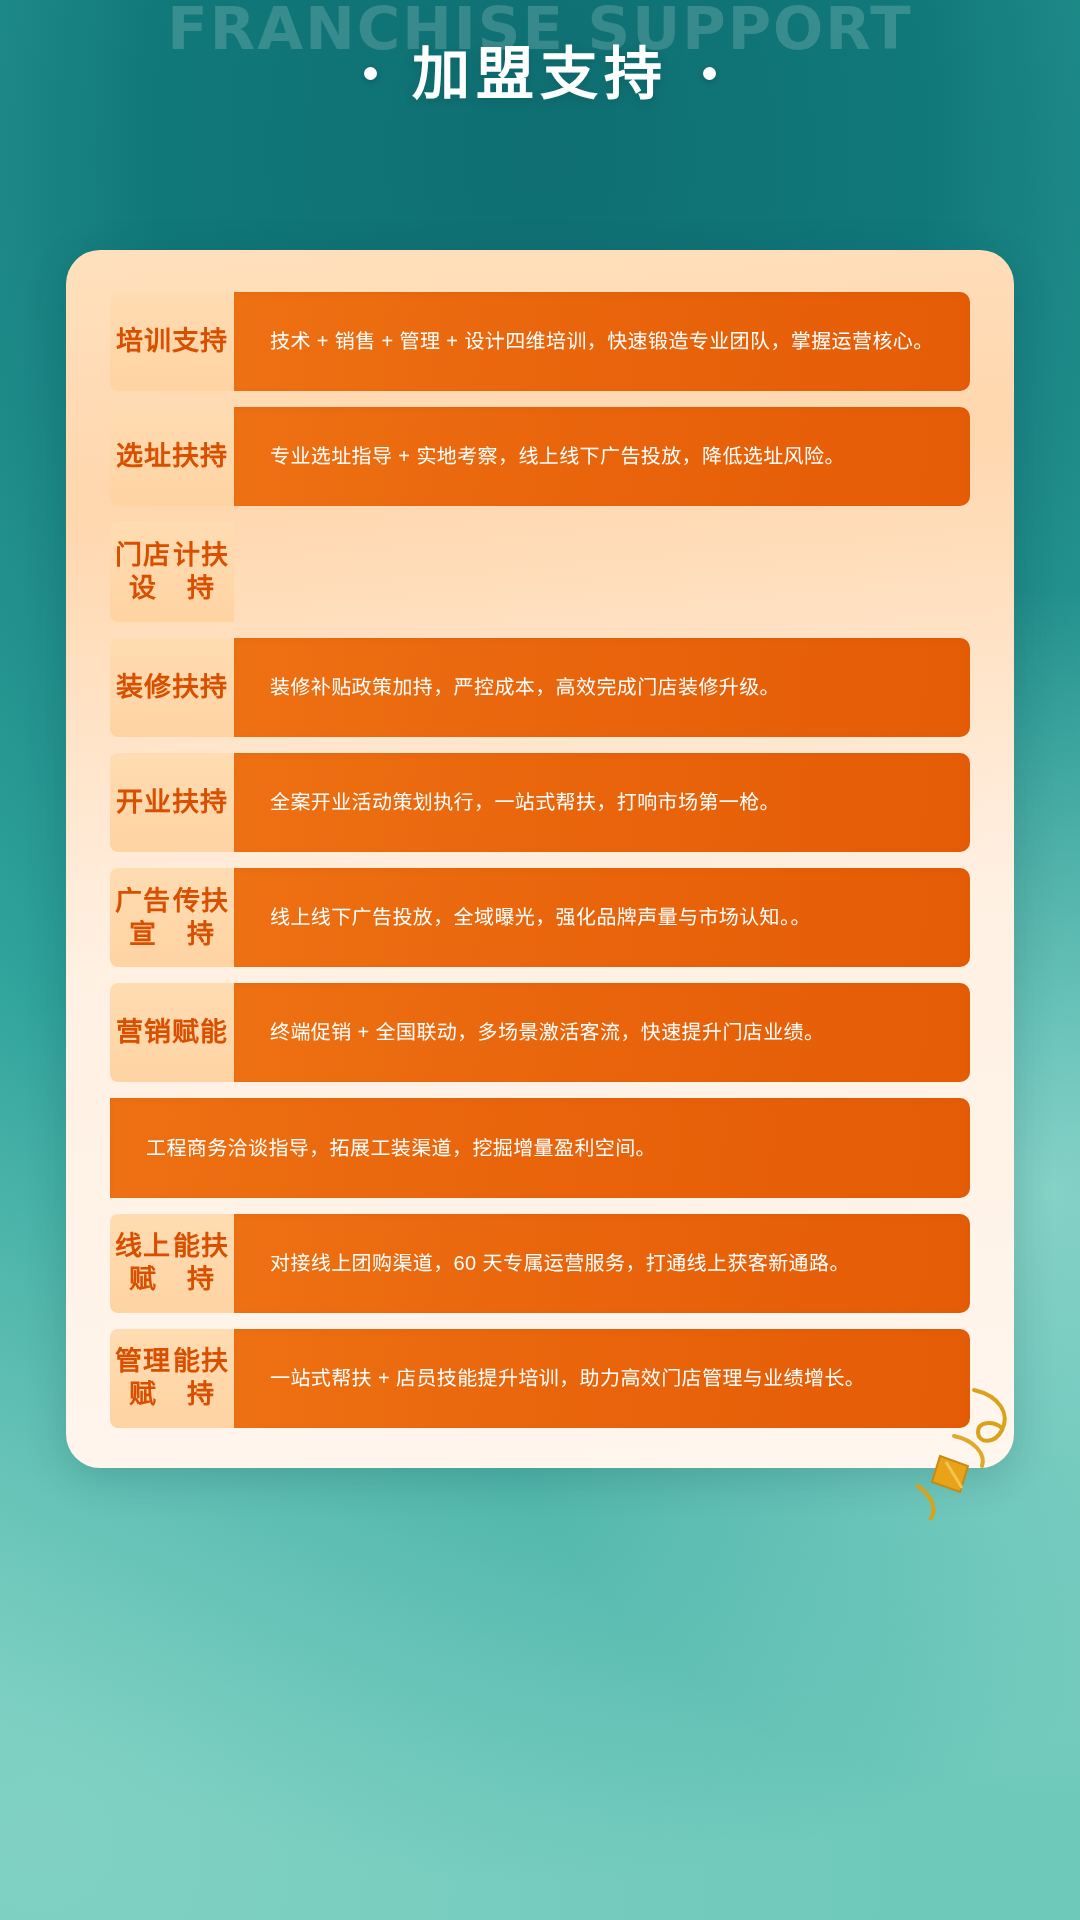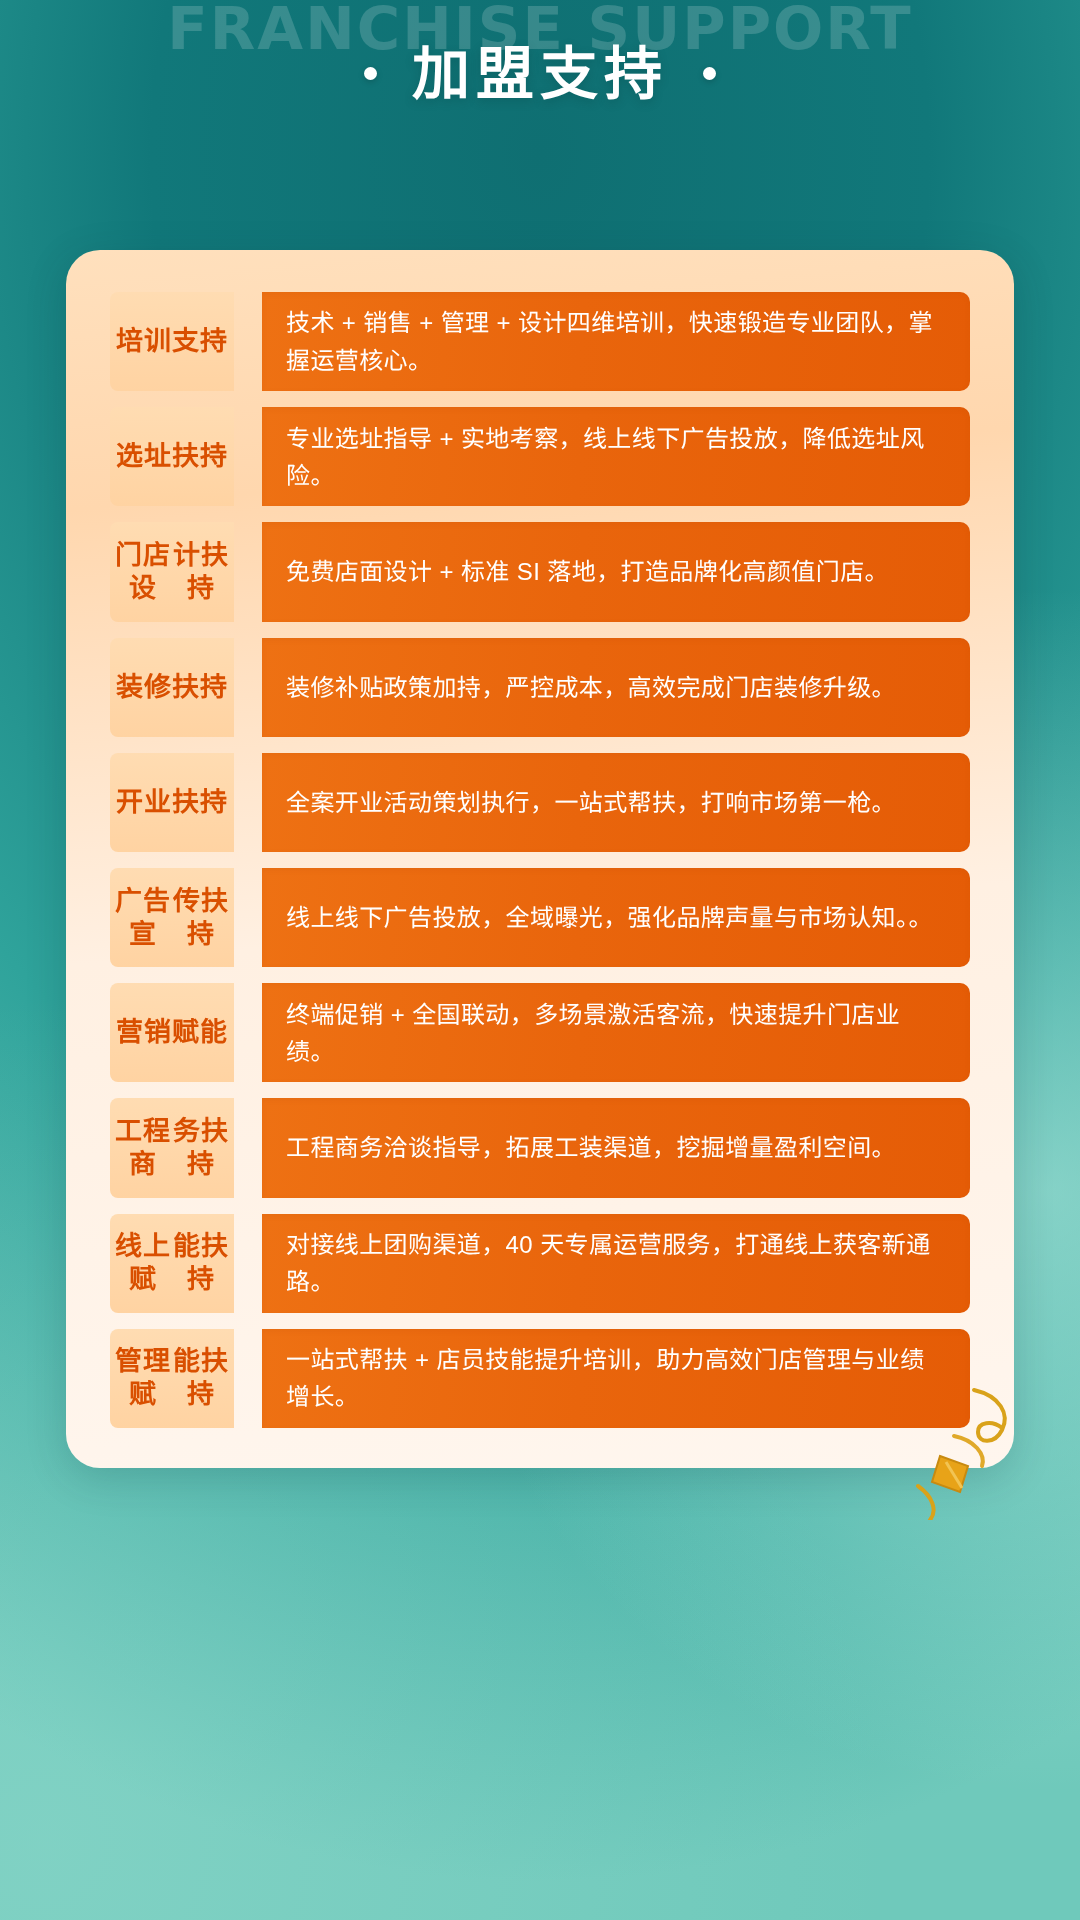--- a/index.html
+++ b/index.html
@@ -110,27 +110,26 @@
   }
 
   .row-label span { display: block; }
 
   .row-body {
     flex: 1 1 auto;
     background: linear-gradient(95deg, #ee7113 0%, #e9650c 45%, #e55c06 100%);
     border-radius: 0 10px 10px 0;
     display: flex;
     align-items: center;
-    padding: 14px 26px 14px 24px;
+    padding: 14px 26px 14px 36px;
     color: #ffffff;
-    font-size: 24px;
+    font-size: 20px;
     line-height: 1.55;
     letter-spacing: 0.4px;
     box-shadow: 0 2px 5px rgba(180,70,0,0.12) inset;
-    margin-left: 28px;
   }
 
   
   .ribbon {
     position: absolute;
     right: 48px;
     bottom: 400px;
     width: 150px;
     height: 150px;
     pointer-events: none;
@@ -163,21 +162,20 @@
         <span>选址</span>
         <span>扶持</span>
       </div>
       <div class="row-body">专业选址指导 + 实地考察，线上线下广告投放，降低选址风险。</div>
     </div>
     <div class="row">
       <div class="row-label">
         <span>门店设</span>
         <span>计扶持</span>
       </div>
-      <div class="row-body">免费店面设计 + 标准 SI 落地，打造品牌化高颜值门店。</div>
     </div>
     <div class="row">
       <div class="row-label">
         <span>装修</span>
         <span>扶持</span>
       </div>
       <div class="row-body">装修补贴政策加持，严控成本，高效完成门店装修升级。</div>
     </div>
     <div class="row">
       <div class="row-label">
@@ -194,32 +192,28 @@
       <div class="row-body">线上线下广告投放，全域曝光，强化品牌声量与市场认知。。</div>
     </div>
     <div class="row">
       <div class="row-label">
         <span>营销</span>
         <span>赋能</span>
       </div>
       <div class="row-body">终端促销 + 全国联动，多场景激活客流，快速提升门店业绩。</div>
     </div>
     <div class="row">
-      <div class="row-label">
-        <span>工程商</span>
-        <span>务扶持</span>
-      </div>
       <div class="row-body">工程商务洽谈指导，拓展工装渠道，挖掘增量盈利空间。</div>
     </div>
     <div class="row">
       <div class="row-label">
         <span>线上赋</span>
         <span>能扶持</span>
       </div>
-      <div class="row-body">对接线上团购渠道，40 天专属运营服务，打通线上获客新通路。</div>
+      <div class="row-body">对接线上团购渠道，60 天专属运营服务，打通线上获客新通路。</div>
     </div>
     <div class="row">
       <div class="row-label">
         <span>管理赋</span>
         <span>能扶持</span>
       </div>
       <div class="row-body">一站式帮扶 + 店员技能提升培训，助力高效门店管理与业绩增长。</div>
     </div>
   </div>
 

